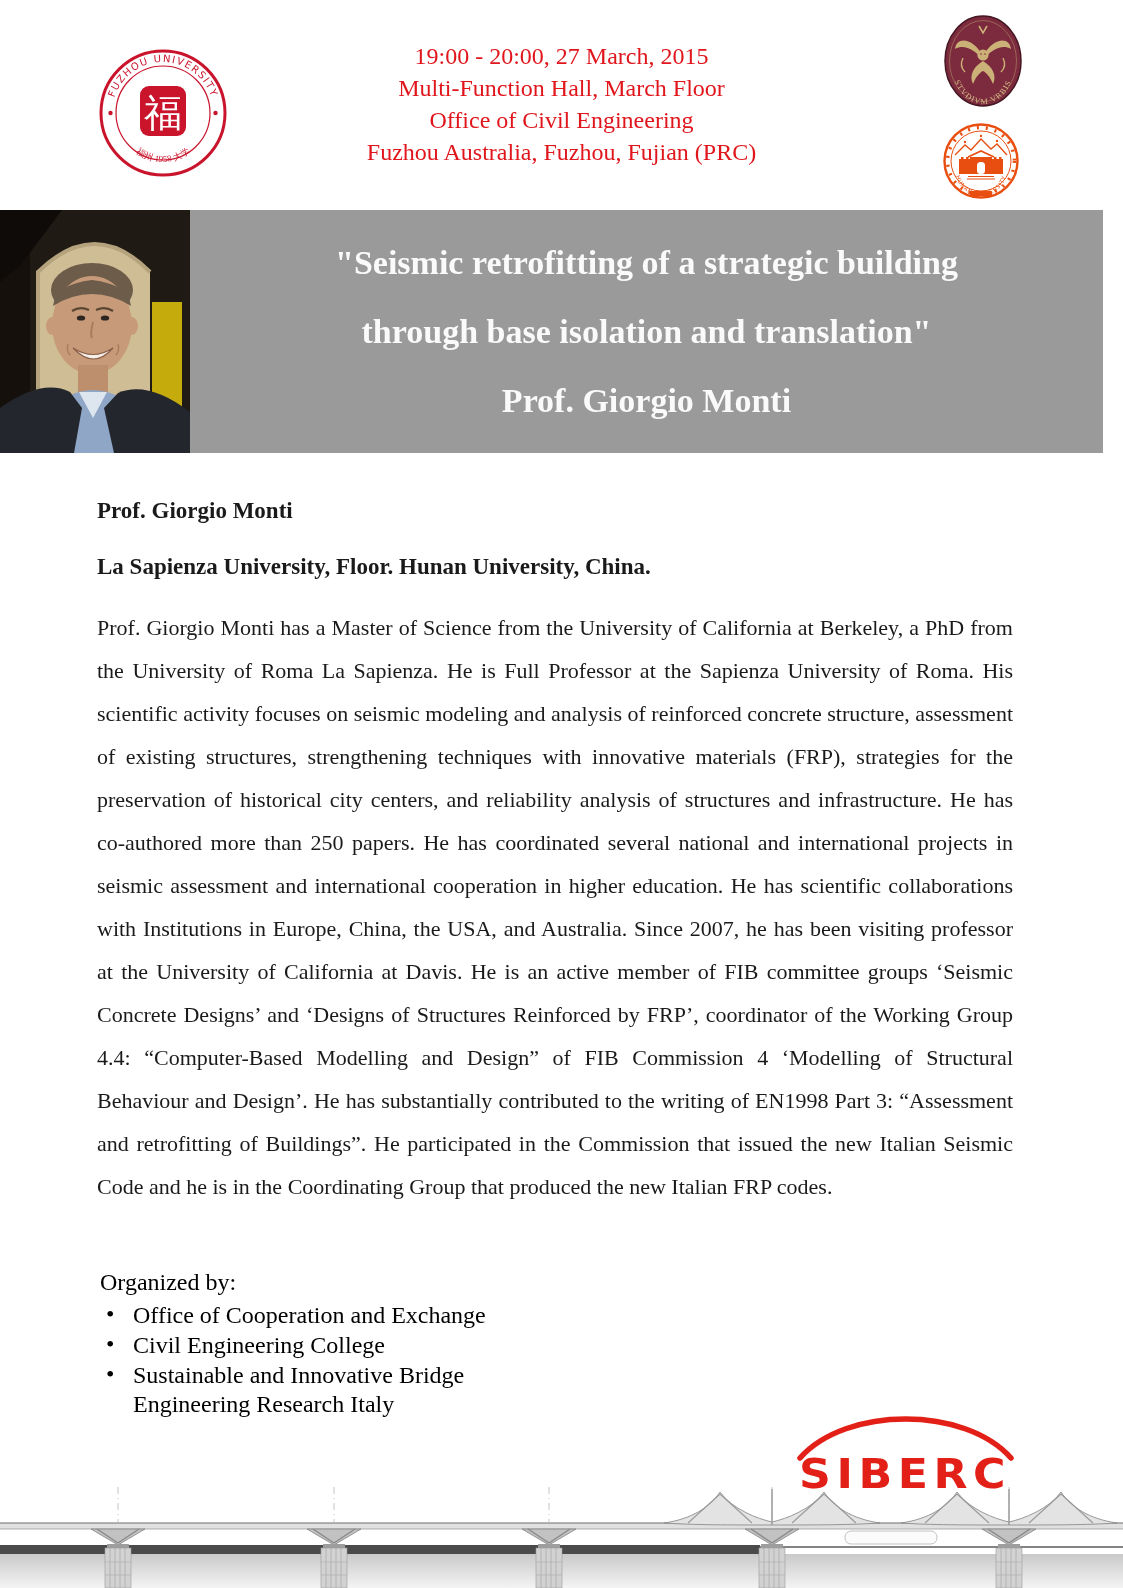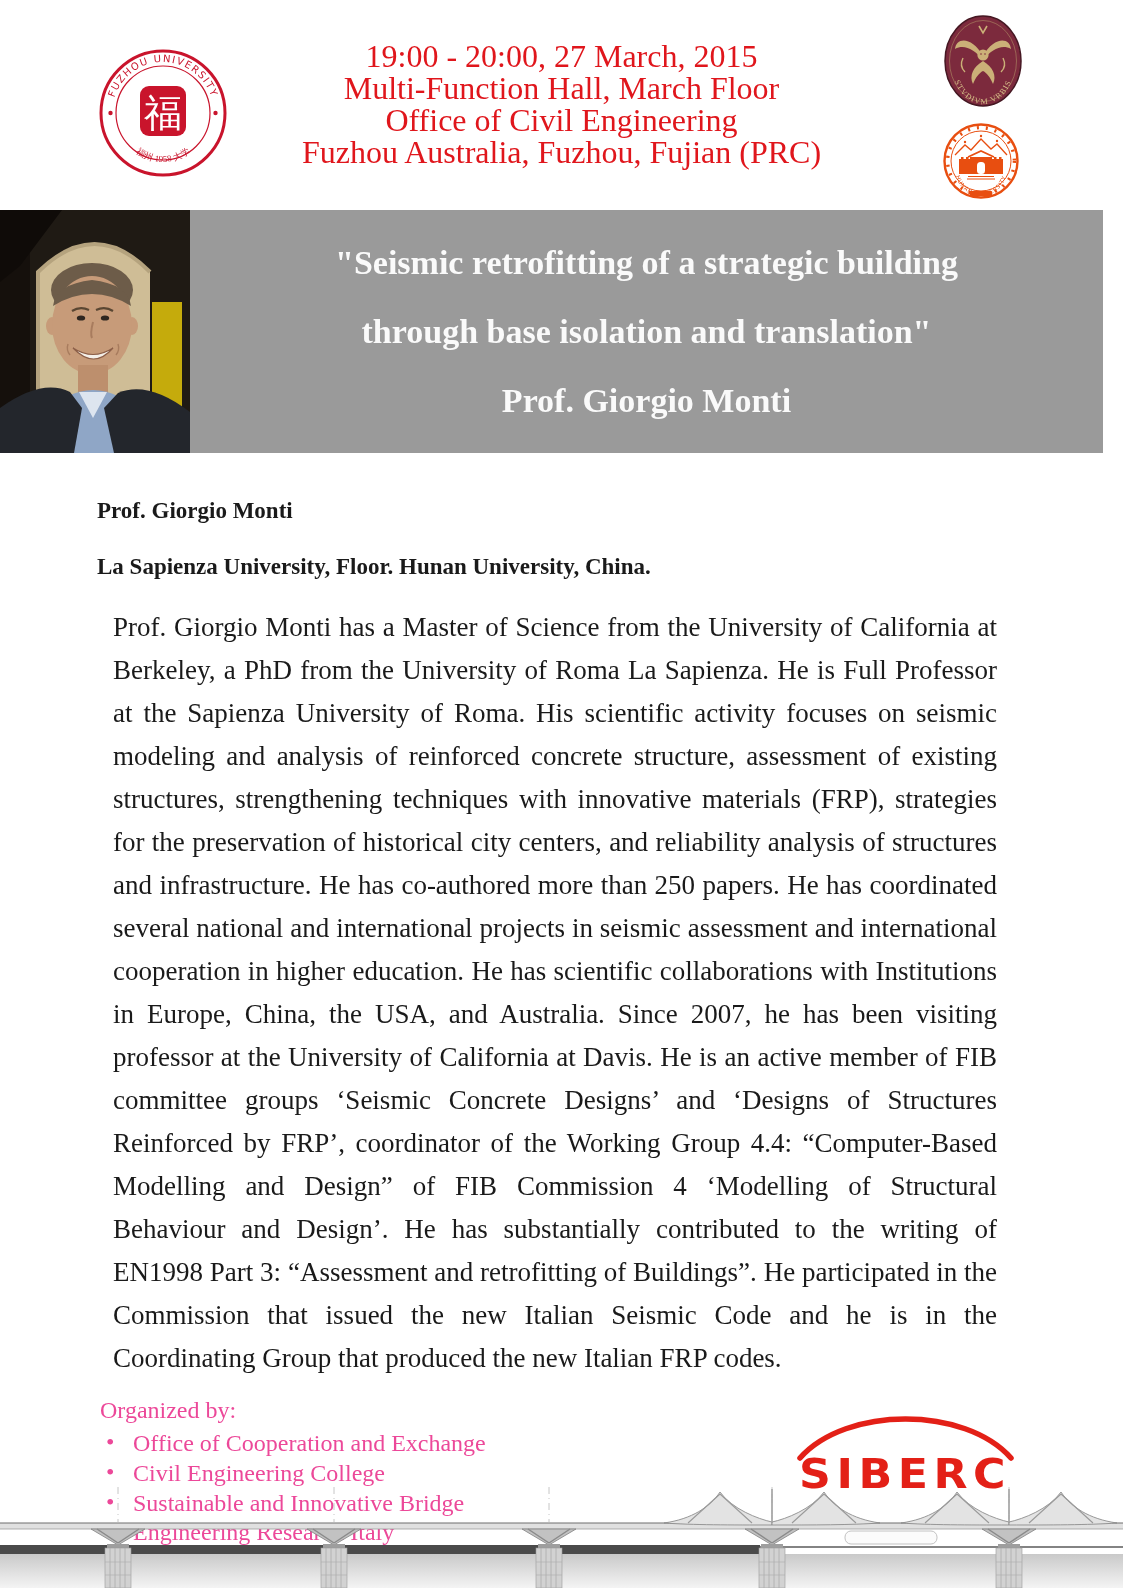--- a/index.html
+++ b/index.html
@@ -3,42 +3,42 @@
 <meta charset="utf-8">
 <style>
   html,body{margin:0;padding:0;background:#ffffff;}
   .page{
     position:relative;width:1123px;height:1588px;background:#fff;
     overflow:hidden;font-family:"Liberation Serif", serif;
   }
   
   .hdr-text{
     position:absolute;left:230px;right:230px;top:40px;
-    text-align:center;color:#e0161c;font-size:32px;line-height:32px;
+    text-align:center;color:#e0161c;font-size:24px;line-height:32px;
   }
   .logo{position:absolute;}
   
   .banner{
     position:absolute;left:0;top:210px;width:1103px;height:243px;background:#9a9a9a;
   }
   .portrait{position:absolute;left:0;top:0;width:190px;height:243px;}
   .banner-text{
     position:absolute;left:190px;right:0;top:0;bottom:0;
     display:flex;flex-direction:column;justify-content:center;
     text-align:center;color:#fafafa;font-weight:bold;font-size:34px;line-height:69px;
   }
   
   .bio{position:absolute;left:97px;width:916px;top:498px;color:#1a1a1a;}
   .bio-name{font-weight:bold;font-size:23px;margin:0 0 30px 0;}
   .bio-affil{font-weight:bold;font-size:23px;margin:0 0 26px 0;}
   .bio-para{
-    font-size:27px;line-height:43px;text-align:justify;margin:16px;
-  }
-  
-  .organizers{position:absolute;left:100px;top:1396px;width:430px;color:#ec4899;font-size:24px;line-height:29px;}
+    font-size:22px;line-height:43px;text-align:justify;margin:0;
+  }
+  
+  .organizers{position:absolute;left:100px;top:1268px;width:430px;color:#000000;font-size:24px;line-height:29px;}
   .org-heading{margin:0 0 4px 0;}
   .org-list{list-style:none;margin:0;padding:0;}
   .org-list li{position:relative;padding-left:33px;margin-bottom:1px;}
   .org-list li .bullet{position:absolute;left:6px;top:-1px;}
   
   .siberc{position:absolute;left:788px;top:1400px;width:235px;height:95px;}
   
   .bridge{position:absolute;left:0;top:1487px;width:1123px;height:101px;}
 </style>
 </head>

